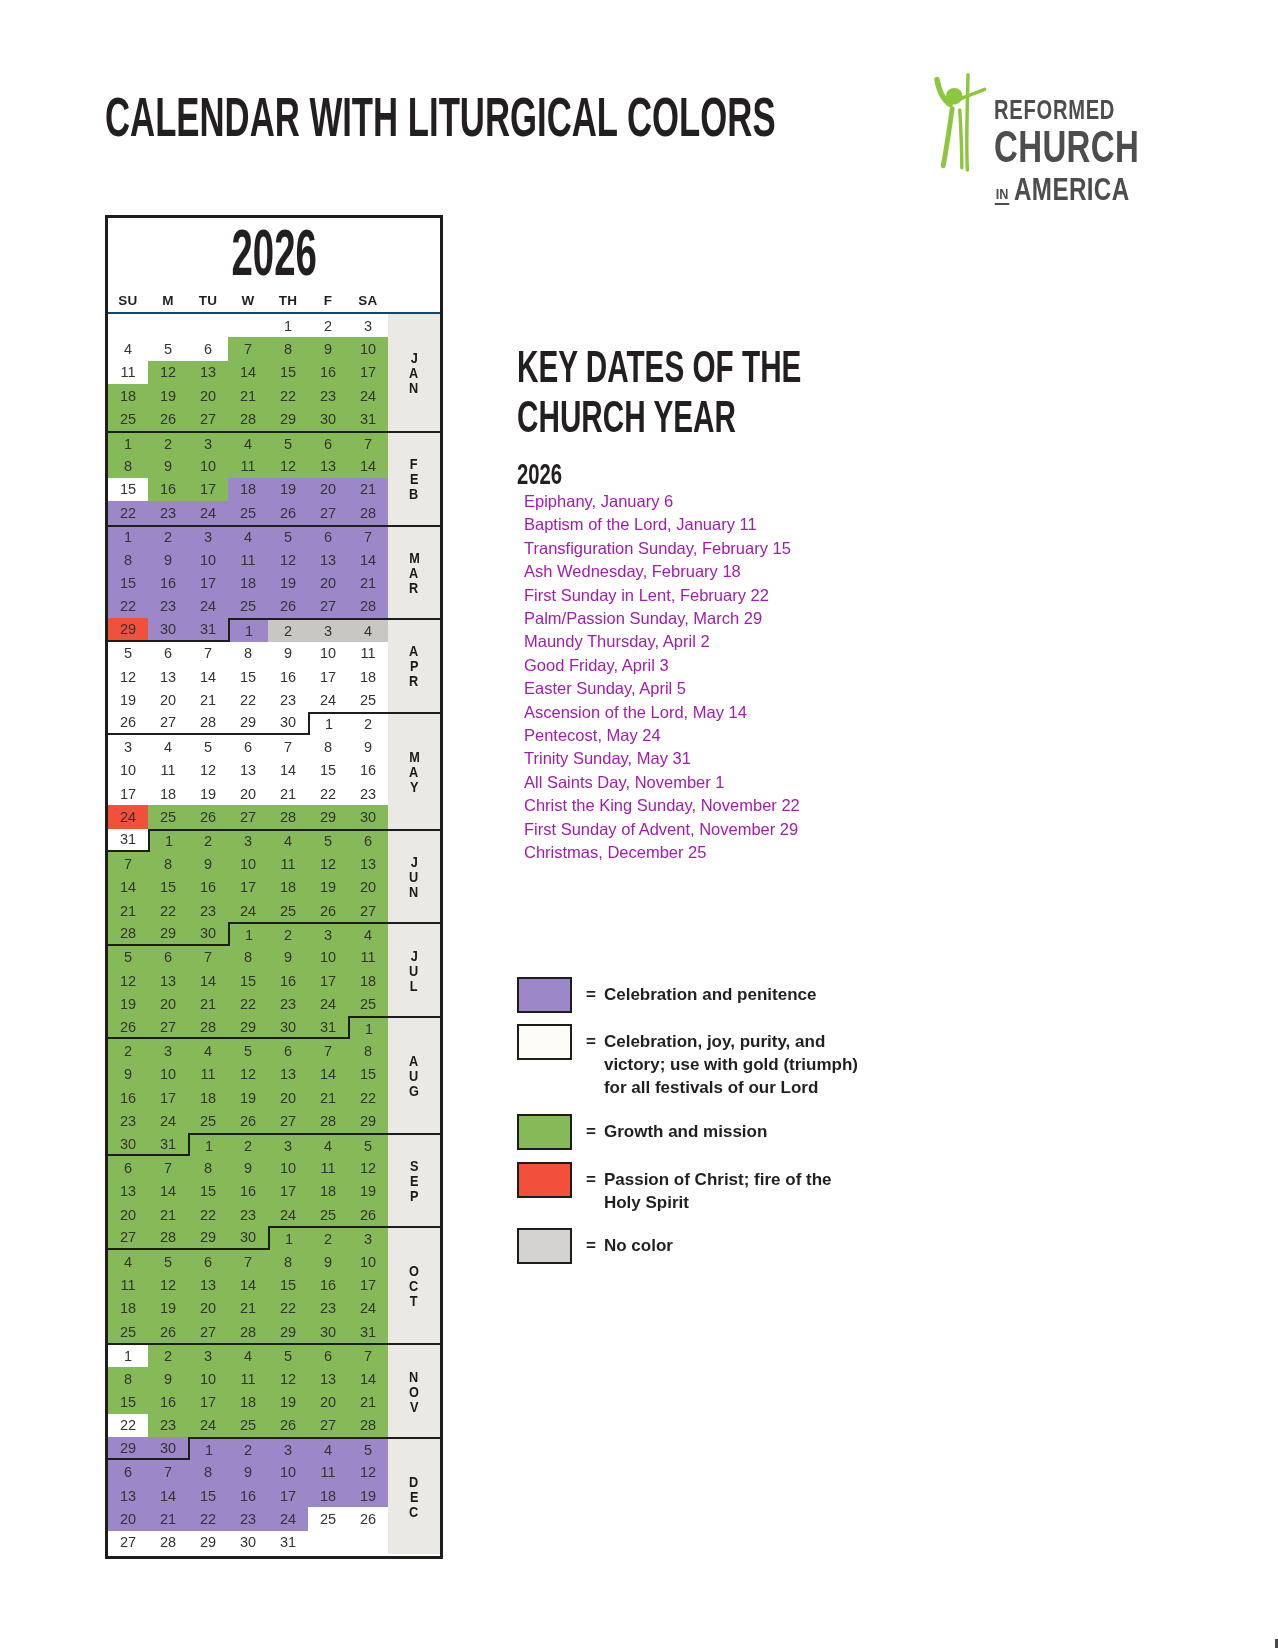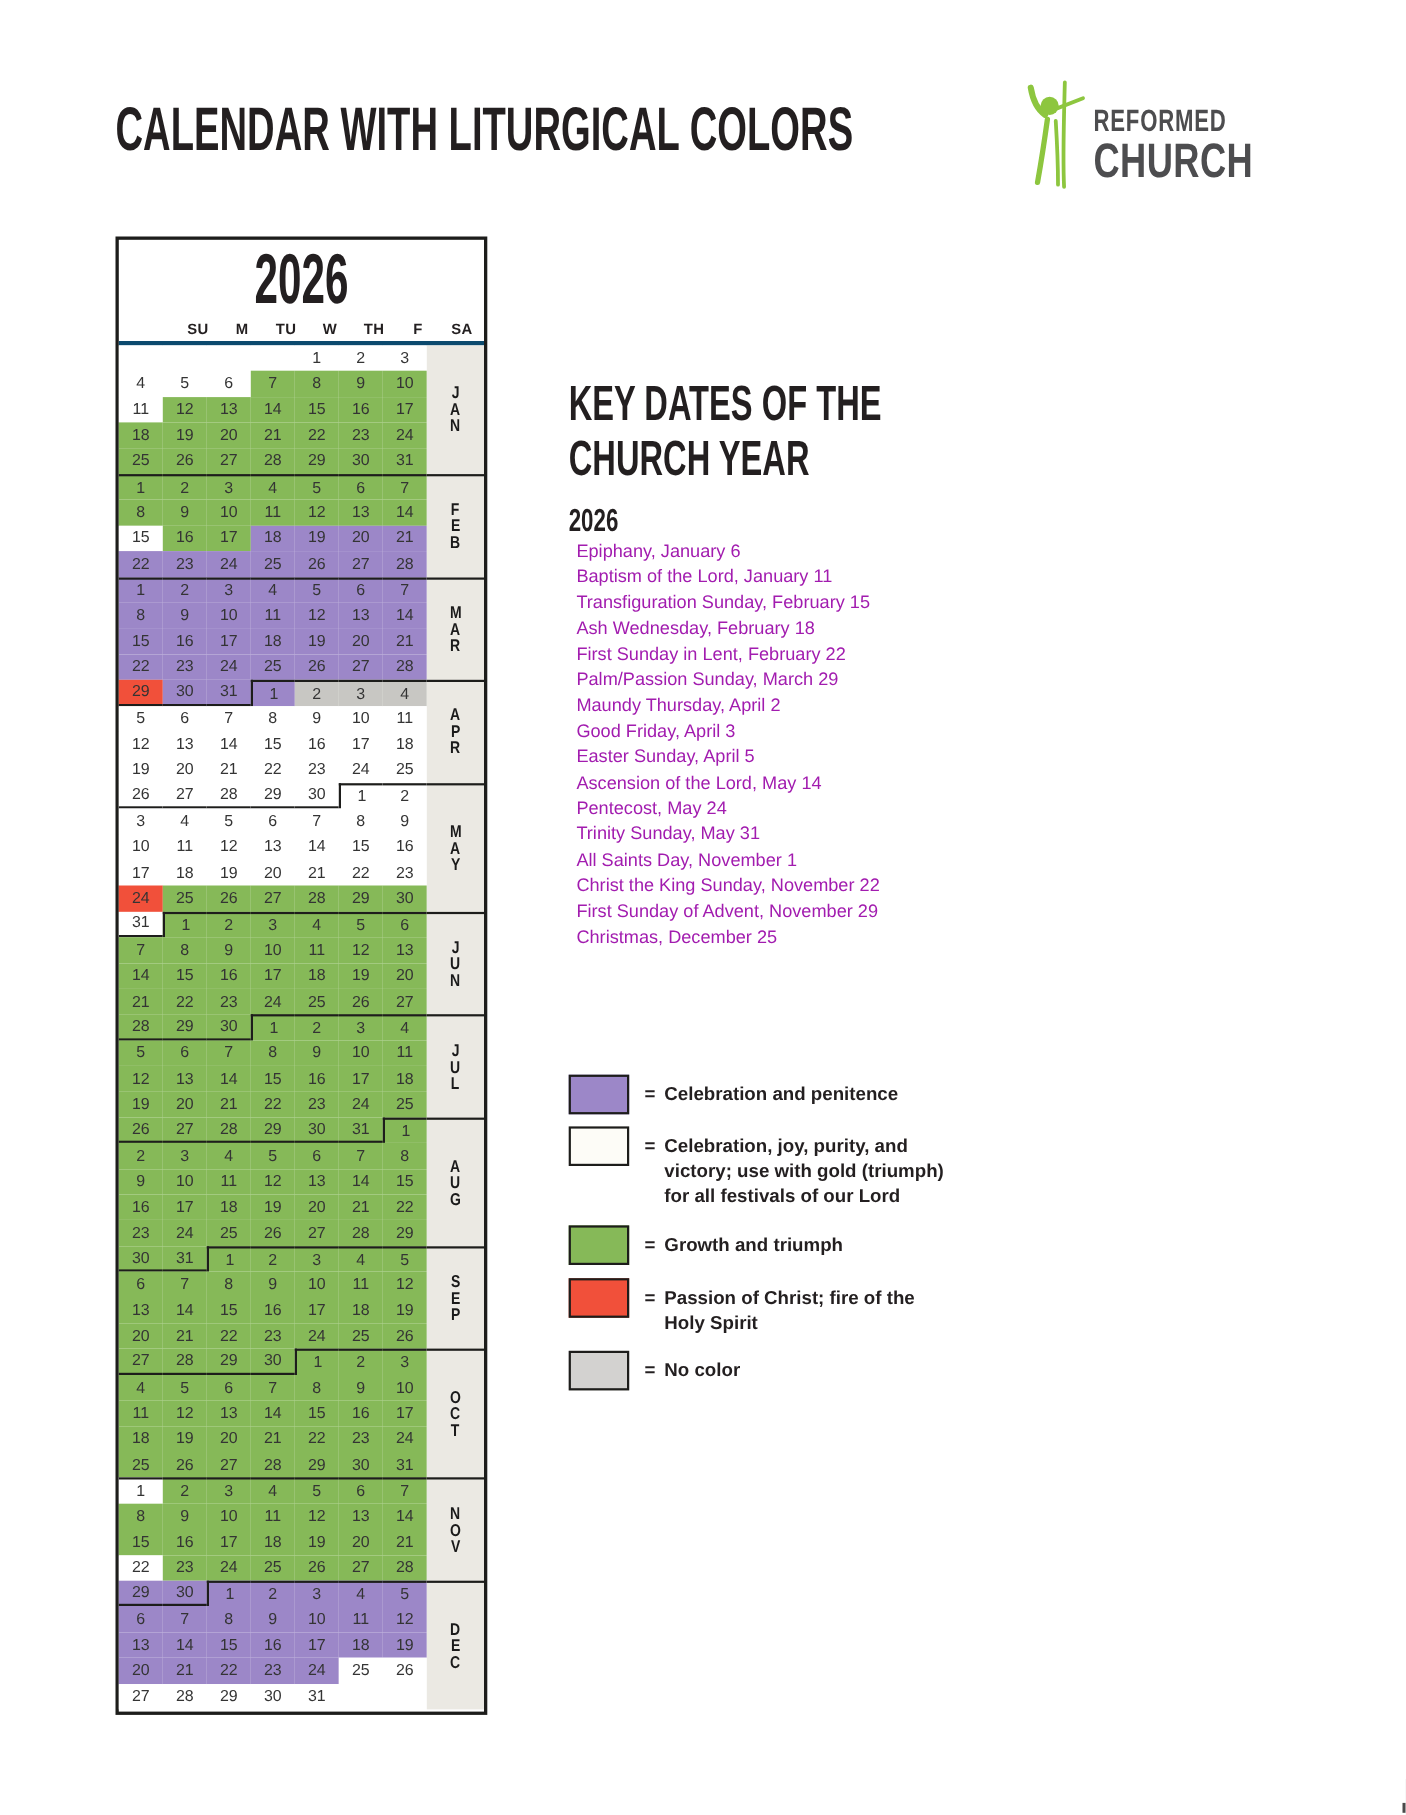--- a/index.html
+++ b/index.html
@@ -29,22 +29,22 @@
   .logo-am { font-size:31px; transform:scaleX(0.78); letter-spacing:0.5px; }
 
   
   #calendar-box {
     position:absolute; left:105px; top:215px; width:338px; height:1344px;
     border:3px solid #1d1d1b; background:#fff;
   }
   #cal-year-wrap { height:70px; display:flex; align-items:center; justify-content:center; }
   #cal-year { font-size:64px; color:#231f20; transform:scaleX(0.6); transform-origin:50% 50%; font-weight:bold; }
   #cal-daynames {
-    height:26px; border-bottom:4px solid #0c4a6e;
-    display:flex; align-items:center;justify-content:flex-end;
+    height:26px; border-bottom:2px solid #0c4a6e;
+    display:flex; align-items:center;
   }
   .dayname { width:40px; text-align:center; font-weight:bold; font-size:13.5px; color:#231f20; letter-spacing:0.3px; }
   #cal-body { display:flex; height:1240px; }
   #cal-grid {
     width:280px; display:grid;
     grid-template-columns:repeat(7,1fr);
     grid-template-rows:repeat(53,1fr);
   }
   .cell {
     display:flex; align-items:center; justify-content:center;
@@ -99,20 +99,24 @@
       <path d="M16 15 C19 33 26 45 35 51" fill="none" stroke="#8dc63f" stroke-width="8" stroke-linecap="round"></path>
 
       <circle cx="41" cy="39" r="12" fill="#8dc63f"></circle>
 
       <path d="M38 57 C34 86 30 112 25 140" fill="none" stroke="#8dc63f" stroke-width="7" stroke-linecap="round"></path>
       <path d="M49 59 C51 92 52 118 52 143" fill="none" stroke="#8dc63f" stroke-width="5" stroke-linecap="round"></path>
     </svg>
     <div id="logo-text">
       <div class="logo-l1 cond">REFORMED</div>
       <div class="logo-l2 cond">CHURCH</div>
+      <div class="logo-l3">
+        <span class="logo-in">IN</span>
+        <span class="logo-am cond">AMERICA</span>
+      </div>
     </div>
   </div>
 
   <div id="calendar-box">
     <div id="cal-year-wrap">
       <span id="cal-year">2026</span>
     </div>
     <div id="cal-daynames">
         <div class="dayname">SU</div>
         <div class="dayname">M</div>
@@ -604,21 +608,21 @@
             <div>victory; use with gold (triumph)</div>
             <div>for all festivals of our Lord</div>
           </div>
         </div>
       </div>
       <div class="legend-row" style="top: 137px;">
         <div class="swatch" style="background: rgb(134, 185, 88);"></div>
         <div class="legend-label">
           <span class="legend-eq">=</span>
           <div>
-            <div>Growth and triumph</div>
+            <div>Growth and mission</div>
           </div>
         </div>
       </div>
       <div class="legend-row" style="top: 185px;">
         <div class="swatch" style="background: rgb(241, 80, 58);"></div>
         <div class="legend-label">
           <span class="legend-eq">=</span>
           <div>
             <div>Passion of Christ; fire of the</div>
             <div>Holy Spirit</div>

